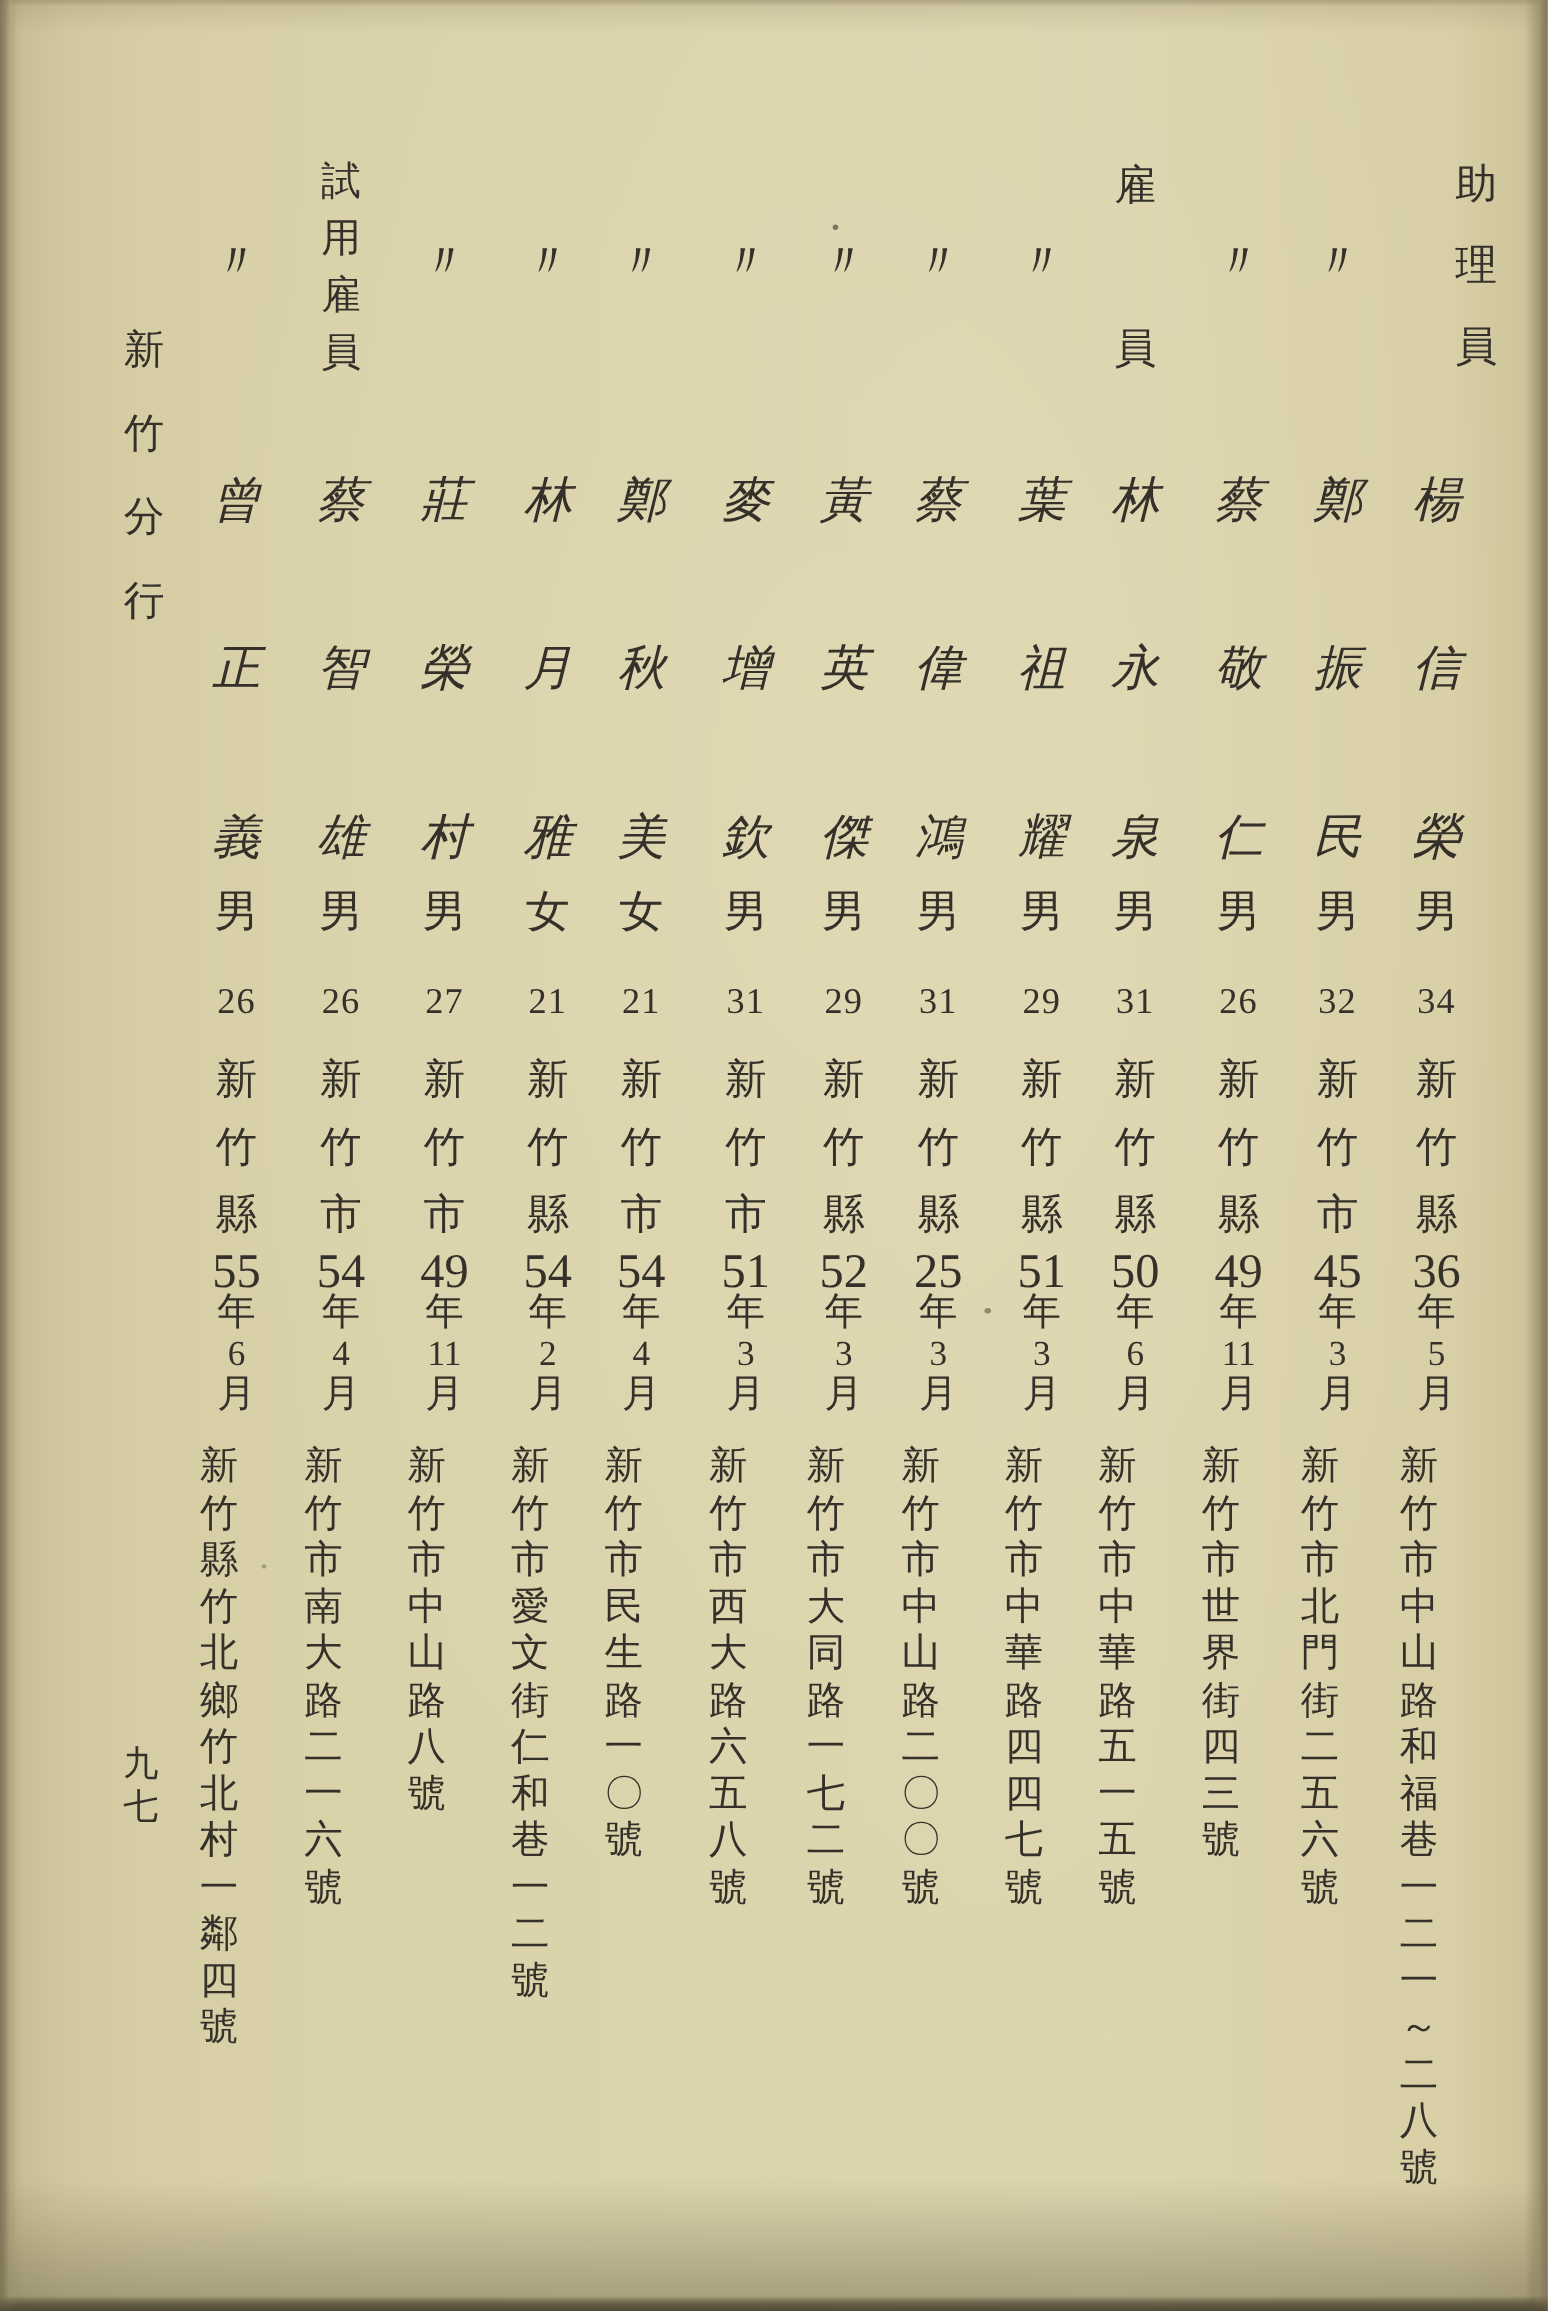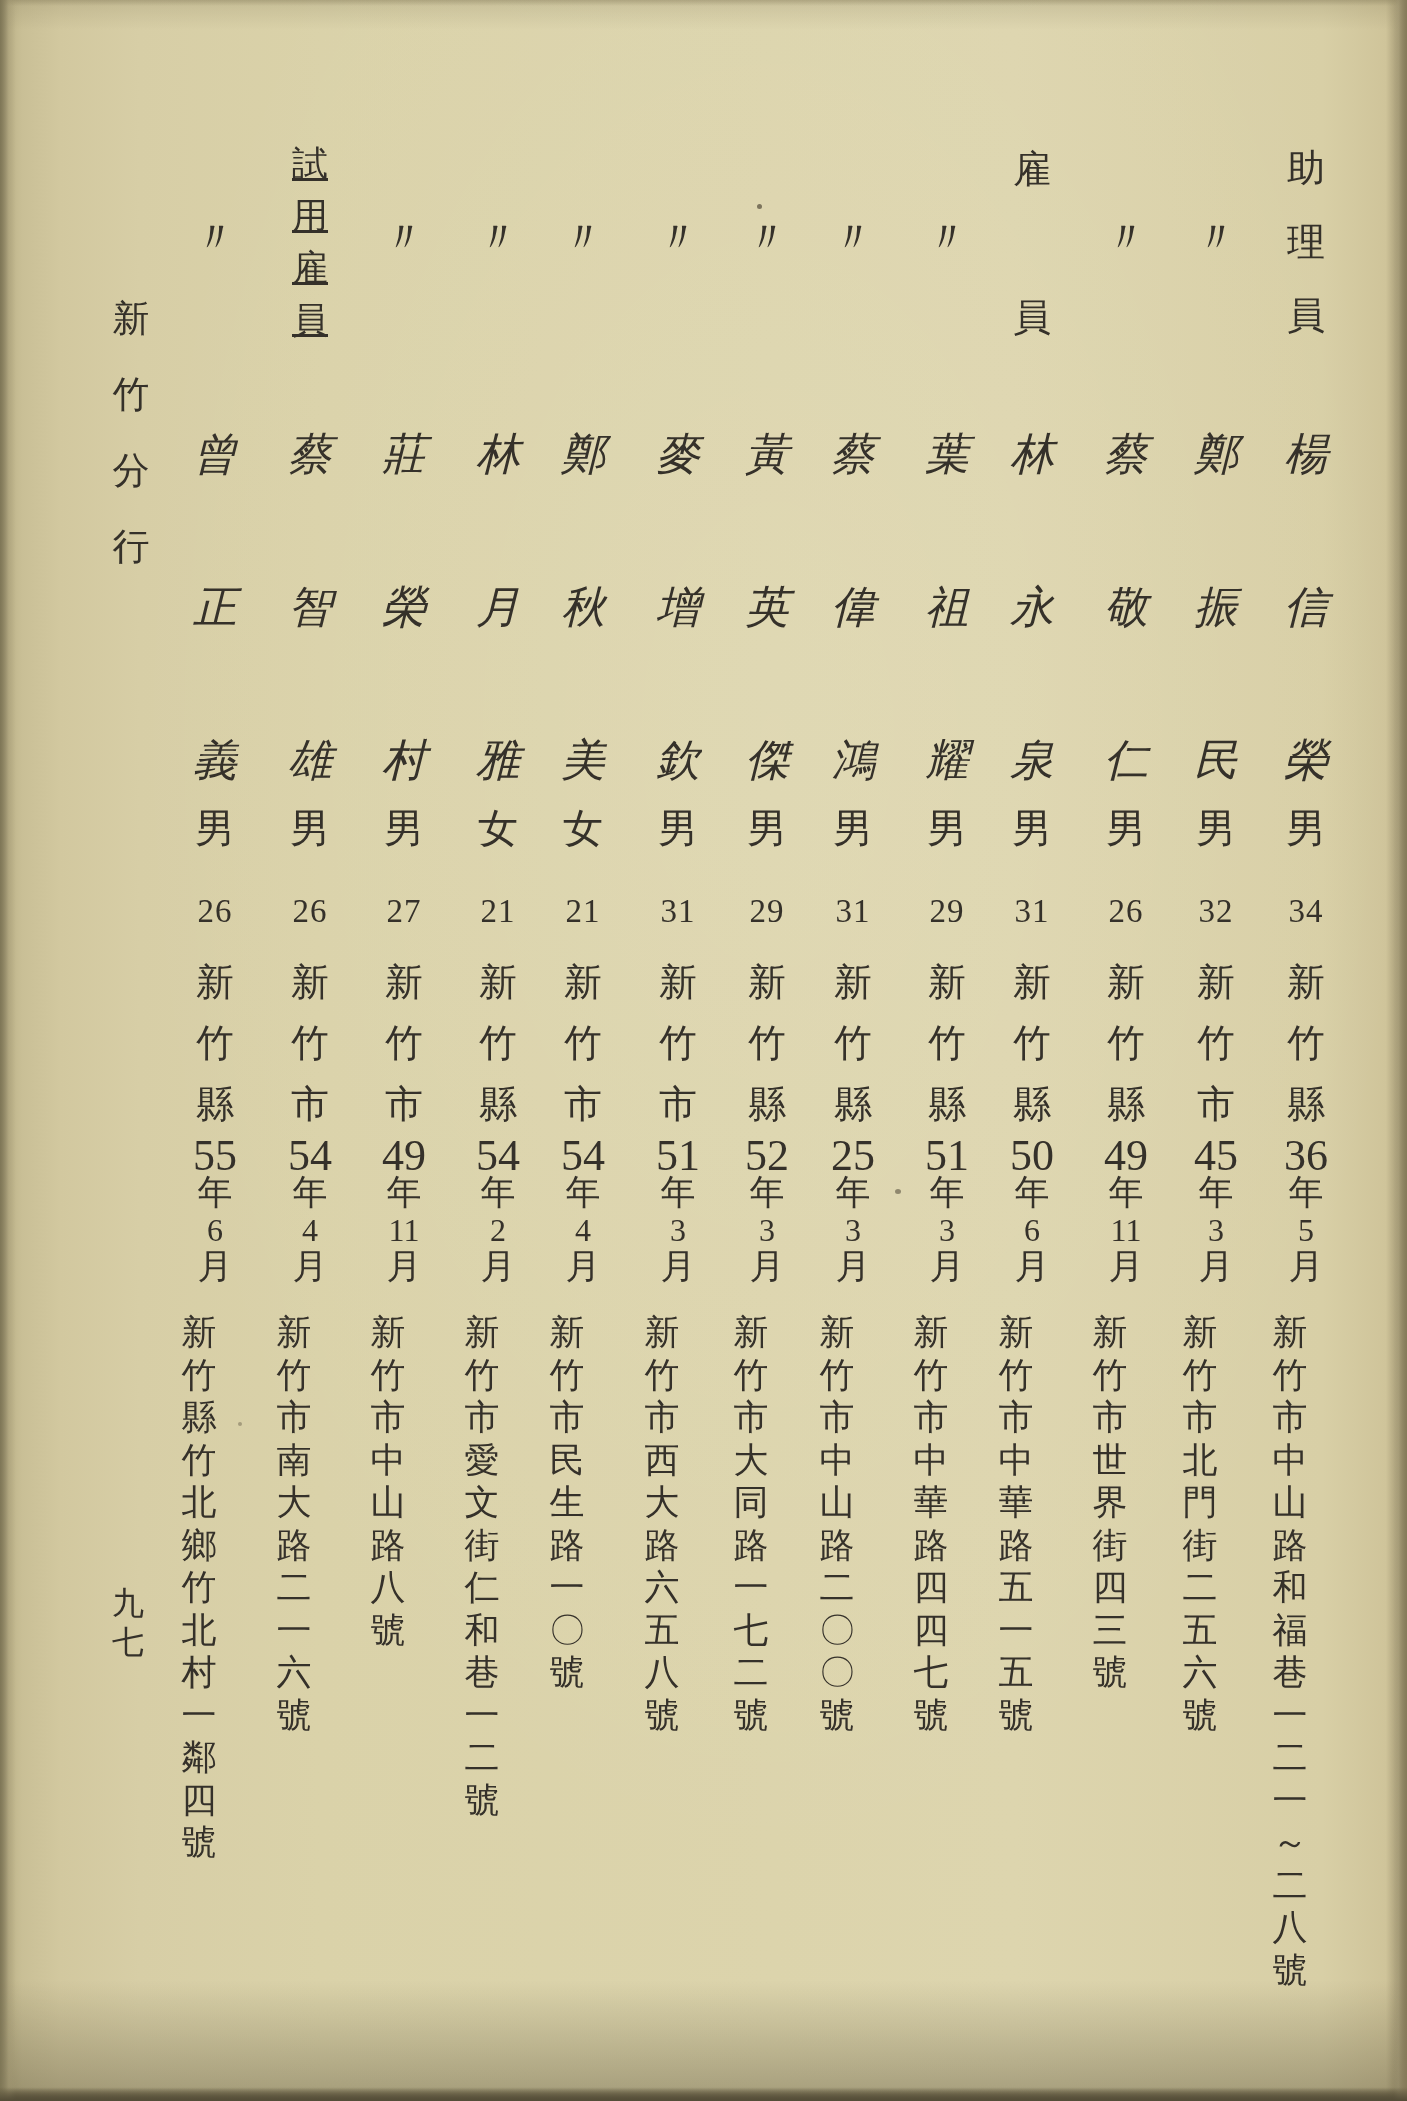--- a/index.html
+++ b/index.html
@@ -14,23 +14,23 @@
       radial-gradient(ellipse at 55% 35%, rgba(255,255,245,.10), rgba(0,0,0,0) 60%),
       linear-gradient(180deg, rgba(139,129,95,.25) 0px, rgba(139,129,95,0) 30px, rgba(139,129,95,0) 1980px, rgba(94,86,60,.40) 2088px, #574f38 100%),
       linear-gradient(90deg, #9c9270 0px, #bdb389 8px, #c9bf96 22px, #d2c89f 60px, #d7cea6 140px, #dad2a9 320px, #dcd4ac 55%, #ddd5ae 72%, #d8cfa6 94%, #cfc49a 98.5%, #8a7f5e 100%);
   }
   .col{position:absolute;top:0;width:90px;height:2101px;}
   .cell{
     position:absolute;left:50%;transform:translateX(-50%);
     text-align:center;color:#35312a;white-space:normal;
     word-break:break-all;overflow-wrap:anywhere;
   }
-  .title3{top:132px;width:46px;font-size:38px;line-height:73.5px;}
+  .title3{top:132px;width:46px;font-size:38px;line-height:73.5px;margin-left:36px;}
   .title2{top:95px;width:46px;font-size:38px;line-height:148px;}
-  .title4{top:138px;width:46px;font-size:36px;line-height:52px;text-decoration:underline;}
+  .title4{top:138px;width:46px;font-size:36px;line-height:52px;}
   .ditto{top:212px;width:60px;font-size:44px;line-height:52px;}
   .name{top:378px;width:50px;font-size:44px;line-height:153px;font-style:italic;}
   .gender{top:806px;width:60px;font-size:40px;line-height:46px;}
   .age{top:892px;width:70px;font-size:33px;line-height:38px;letter-spacing:1px;font-family:Liberation Serif, serif;}
   .place{top:952px;width:44px;font-size:38px;line-height:61px;}
   .dyear{top:1138px;width:70px;font-size:44px;line-height:36px;}
   .dyl{top:1174px;width:60px;font-size:35px;line-height:38px;}
   .dmon{top:1212px;width:70px;font-size:32px;line-height:36px;}
   .dml{top:1248px;width:60px;font-size:35px;line-height:38px;}
   .addr{top:1312px;width:48px;font-size:35px;line-height:42.5px;margin-left:-16px;}

